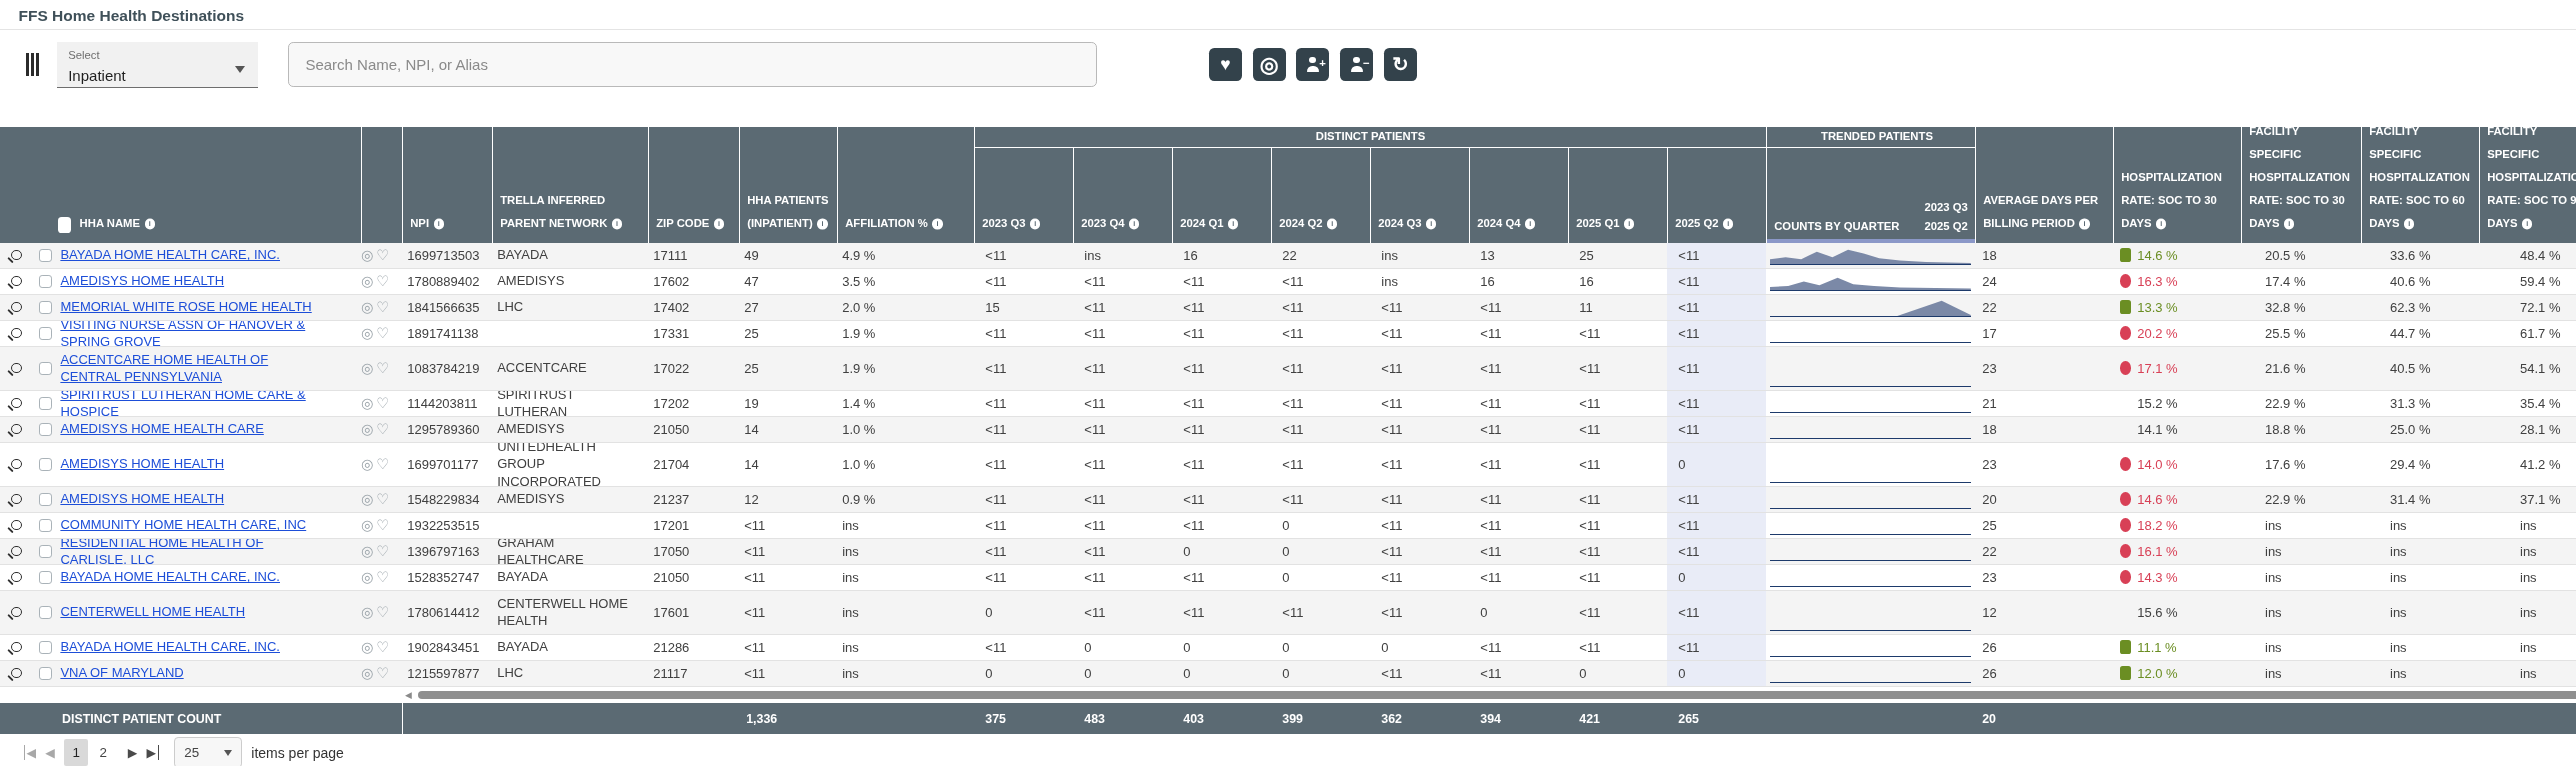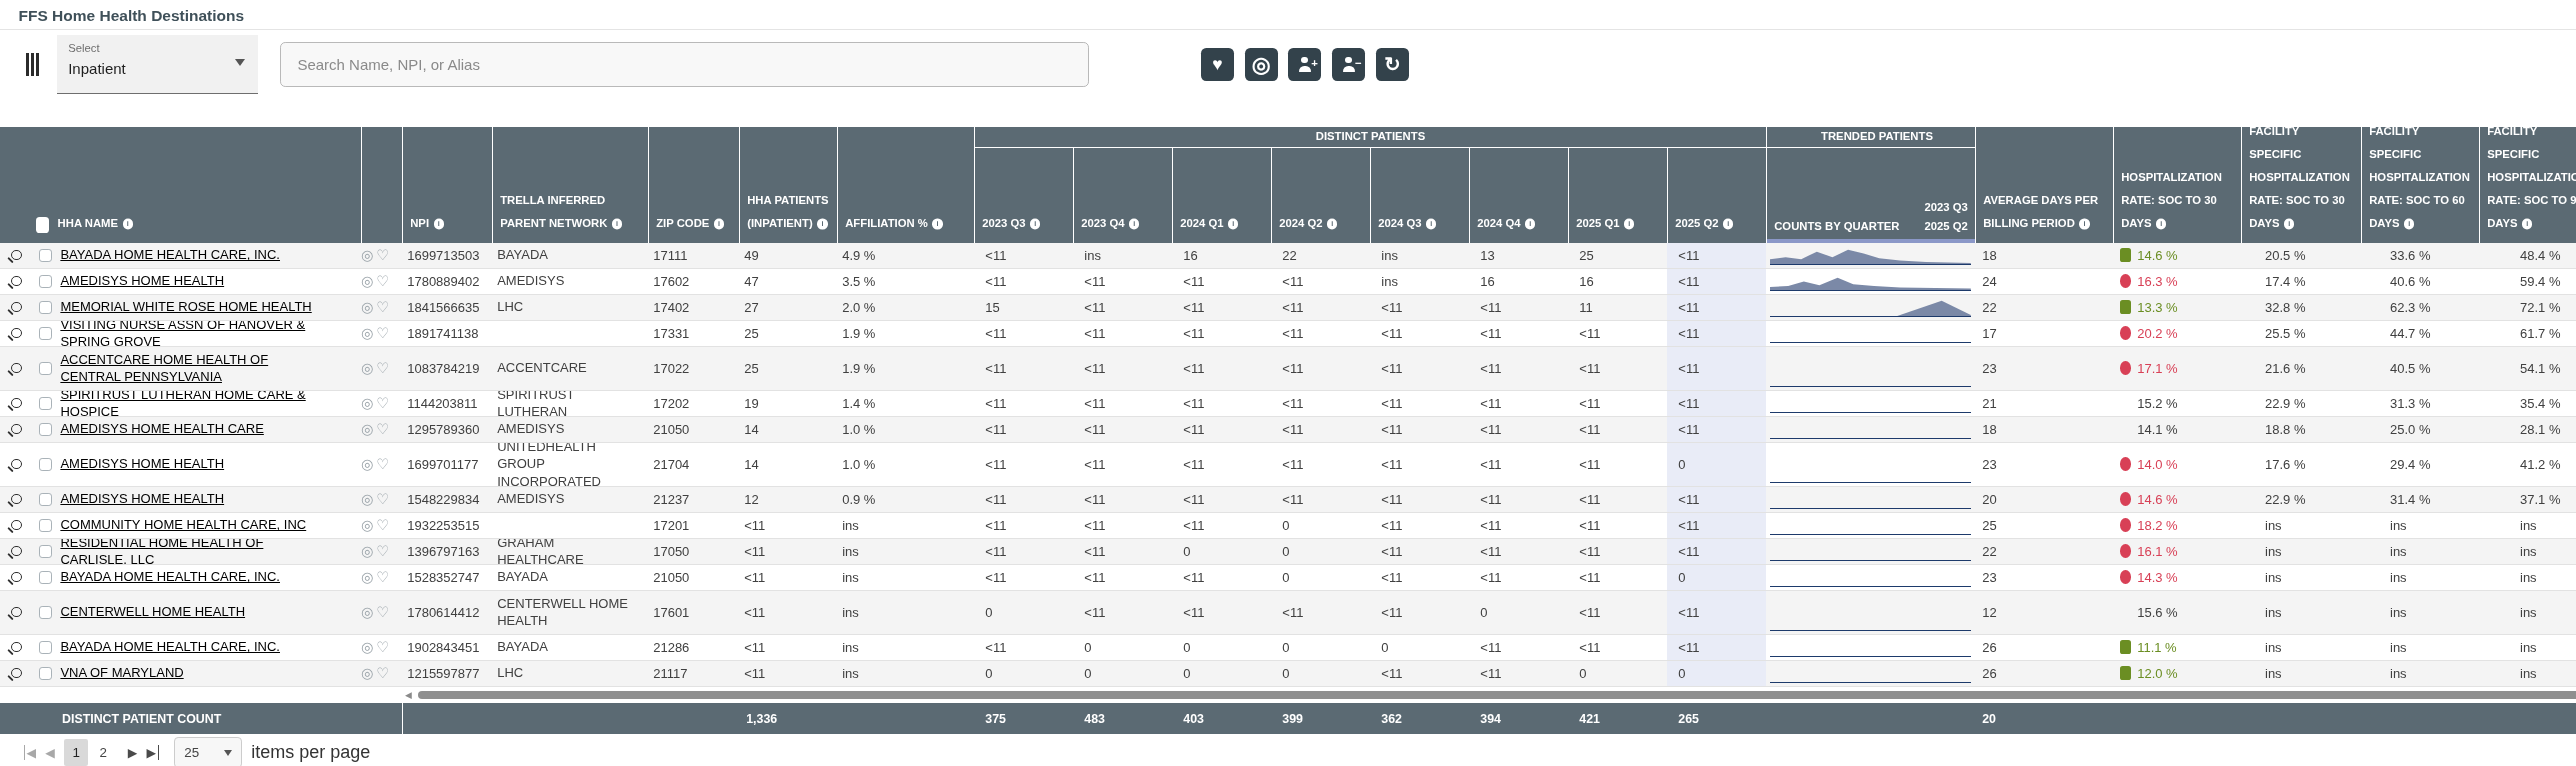--- a/index.html
+++ b/index.html
@@ -5,22 +5,22 @@
   *{box-sizing:border-box;margin:0;padding:0}
   html,body{width:3341px;height:767px;overflow:hidden;background:#fff;
     font-family:"Liberation Sans", sans-serif;}
   
   .title-bar{height:30px;padding:7.2px 0 0 18.5px;border-bottom:1px solid #e4e4e4}
   .title-bar h1{font-size:15.5px;font-weight:700;color:#3f5059}
   
   .toolbar{height:69px;display:flex;align-items:center;padding-left:26px}
   .grip{width:13.4px;height:23px;margin-right:17.5px;flex-shrink:0;
     background:repeating-linear-gradient(90deg,#2b2b2b 0 3.1px,transparent 3.1px 5.2px)}
-  .select-box{width:201px;height:59px;background:#f1f1f1;border-bottom:1px solid #6e6e6e;
-    padding:7.2px 11.3px;position:relative;margin-right:22px;flex-shrink:0;cursor:pointer}
+  .select-box{width:201px;height:46px;background:#f1f1f1;border-bottom:1px solid #6e6e6e;
+    padding:7.2px 11.3px;position:relative;margin-right:30px;flex-shrink:0;cursor:pointer}
   .select-label{font-size:11.3px;color:#6e6e6e}
   .select-value{font-size:15px;color:#1f1f1f;margin-top:6.2px}
   .select-caret{position:absolute;right:13.4px;top:24px;width:0;height:0;
     border-left:5.7px solid transparent;border-right:5.7px solid transparent;border-top:7.2px solid #555}
   .search{width:809px;height:45px;background:#f8f8f8;border:1px solid #b9b9b9;border-radius:5.2px;
     display:flex;align-items:center;padding-left:16.5px;color:#8a8a8a;font-size:15px;margin-right:112px}
   .tbtn{width:33px;height:33px;border:none;border-radius:5.2px;background:#33424b;color:#fff;
     display:flex;align-items:center;justify-content:center;margin-right:10.8px;cursor:pointer;position:relative}
   .i-heart{font-size:17.5px;line-height:1}
   .i-target{font-size:21.6px;font-weight:700;line-height:1}
@@ -49,21 +49,21 @@
   
   .trow{height:26px;border-bottom:0.5px solid #e2e2e2;background:#fff}
   .trow.alt{background:#f4f4f4}
   .trow.tall{height:44px}
   .cell{display:flex;align-items:center;font-size:13px;color:#404040;overflow:hidden}
   .c-mag{justify-content:center}
   .mag{width:10.8px;height:10.8px;border:1.5px solid #2e2e2e;border-radius:50%;position:relative;cursor:pointer}
   .mag::after{content:'';position:absolute;width:6.7px;height:2.1px;background:#2e2e2e;transform:rotate(45deg);left:-5.2px;bottom:-2.1px;border-radius:1px}
   .c-name{padding-left:6.2px;gap:8.2px}
   .cbx{width:13px;height:13px;border:1px solid #a9b2b8;border-radius:3.1px;background:#fff;flex-shrink:0;cursor:pointer}
-  .name-link{color:#000000;text-decoration:underline;line-height:1.35;max-width:252px;cursor:pointer}
+  .name-link{color:#1d4ed8;text-decoration:underline;line-height:1.35;max-width:252px;cursor:pointer}
   .c-acts{gap:2.6px;color:#9aa3a9;font-size:14.4px}
   .c-acts span{cursor:pointer}
   .c-npi,.c-network,.c-zip,.c-patients,.c-affiliation{padding-left:5.2px}
   .c-network{line-height:1.35;padding-right:4.1px}
   .c-q{padding-left:11.3px}
   .c-q.hl{background:#e9ecf7}
   .c-spark{position:relative}
   .spark-svg{position:absolute;left:4.1px;top:3.1px;width:calc(100% - 8.2px);height:calc(100% - 6.2px)}
   .sbase{position:absolute;left:4.1px;right:4.1px;bottom:2.6px;height:1.5px;background:#1d3a6b}
   .c-avg{padding-left:7.2px}
@@ -92,21 +92,21 @@
   .pg{cursor:pointer;font-size:12.4px}
   .pg-first{color:#a8a8a8;border-left:1.5px solid #a8a8a8;padding-left:1.5px}
   .pg-prev{color:#a8a8a8}
   .pg-next{color:#4a4a4a}
   .pg-last{color:#4a4a4a;border-right:1.5px solid #4a4a4a;padding-right:1.5px}
   .page{width:24px;height:27px;display:inline-flex;align-items:center;justify-content:center;cursor:pointer;color:#444;margin-right:3.1px}
   .page.cur{background:#d9d9d9;border-radius:2.1px;color:#222}
   .size-box{width:68px;height:31px;background:#f7f7f7;border:1px solid #ccc;border-radius:4.1px;
     display:flex;align-items:center;padding:0 9.3px;gap:13.4px;cursor:pointer;margin-left:6.2px}
   .caret{width:0;height:0;border-left:4.6px solid transparent;border-right:4.6px solid transparent;border-top:6.2px solid #555;margin-left:auto}
-  .ipp{color:#333;font-size:18px}
+  .ipp{color:#333;font-size:14px}
 </style>
 </head>
 <body>
 
 <div class="title-bar">
   <h1>FFS Home Health Destinations</h1>
 </div>
 
 <div class="toolbar">
   <div class="grip"></div>
@@ -136,21 +136,21 @@
     </button>
   <button class="tbtn">
       <span class="i-refresh">↻</span>
     </button>
   <div class="spacer"></div>
 
 </div>
 
 <div class="table-wrap">
   <div id="thead" class="grid thead">
-      <div class="hcell c-namehead" style="grid-area: 1 / 1 / 3 / 3;">
+      <div class="hcell c-namehead" style="grid-area: 1 / 1 / 3 / 3; margin-left: 22px;">
         <span class="hcbx"></span>
         <span class="hlbl">HHA NAME<span class="info">i</span></span>
       </div>
       <div class="hcell hb" style="grid-area: 1 / 3 / 3 / 4;"></div>
       <div class="hcell hb" style="grid-area: 1 / 4 / 3 / 5;">
         <span class="hlbl">NPI<span class="info">i</span></span>
       </div>
       <div class="hcell hb" style="grid-area: 1 / 5 / 3 / 6;">
         <span class="hlbl">TRELLA INFERRED PARENT NETWORK<span class="info">i</span></span>
       </div>

